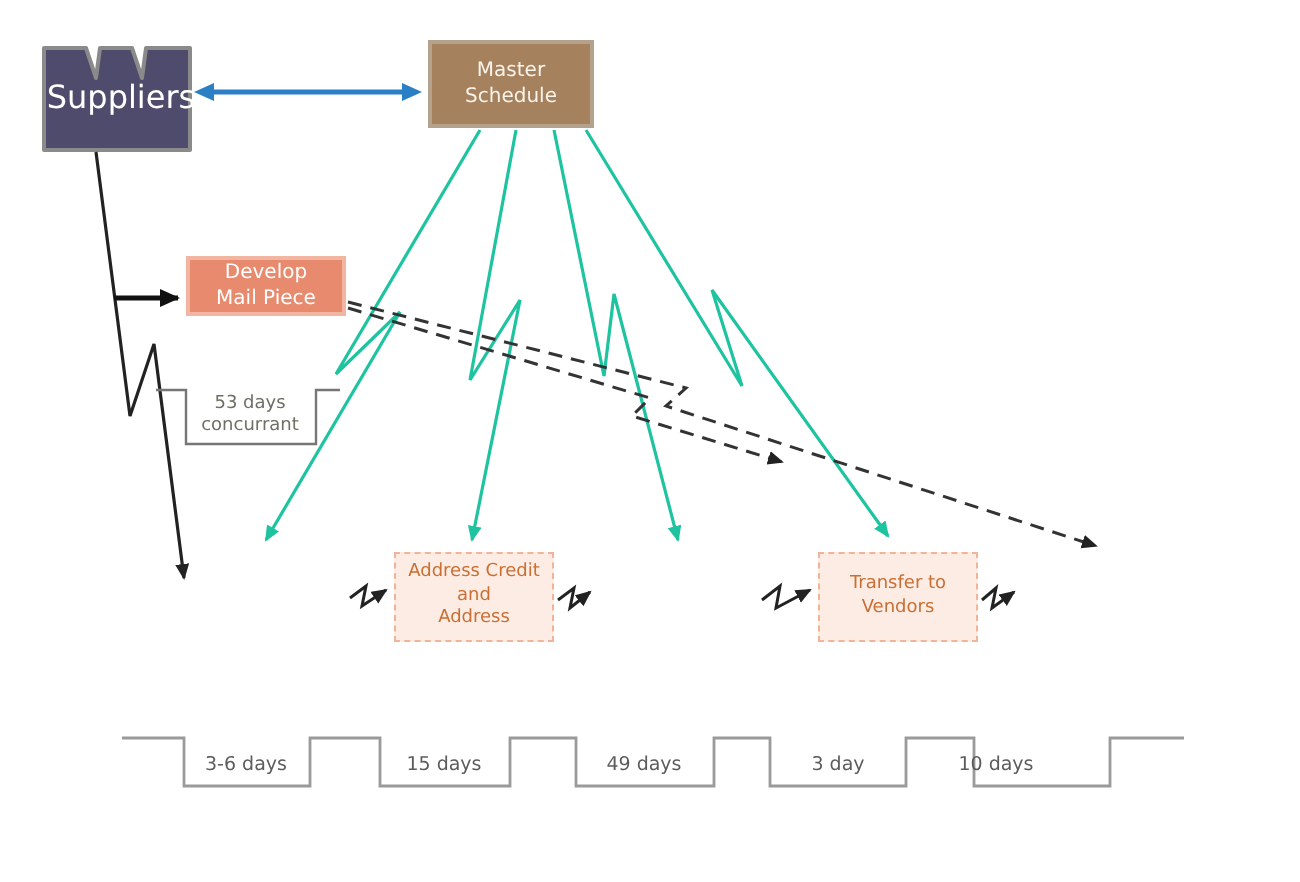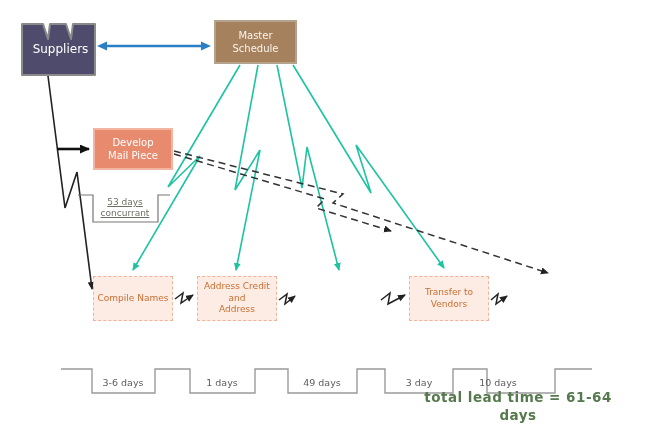--- a/index.html
+++ b/index.html
@@ -5,26 +5,26 @@
   html,body{margin:0;padding:0;background:#ffffff;}
   .canvas{
     position:relative;width:650px;height:441px;background:#ffffff;
     font-family:"DejaVu Sans",sans-serif;overflow:hidden;
   }
   .canvas > svg{position:absolute;left:0;top:0;}
   .node{
     position:absolute;display:flex;align-items:center;justify-content:center;
     text-align:center;white-space:pre-line;box-sizing:border-box;line-height:1.3;
   }
-  .lbl-suppliers{left:22px;top:24px;width:77px;height:51px;color:#ffffff;font-size:12px;}
+  .lbl-suppliers{left:22px;top:24px;width:77px;height:51px;color:#ffffff;font-size:16px;}
   .box-master{left:214px;top:20px;width:83px;height:44px;background:#a6815d;
     border:2px solid #b5a28d;color:#faf3ea;font-size:10px;}
-  .box-develop{left:93px;top:128px;width:80px;height:42px;background:#e78a6d;
+  .box-develop{left:93px;top:128px;width:80px;height:30px;background:#e78a6d;
     border:2px solid #f1b5a2;color:#ffffff;font-size:10px;}
-  .note53{left:91px;top:196px;width:68px;height:24px;color:#6f6f65;font-size:9px;line-height:1.25;text-decoration:underline;}
+  .note53{left:91px;top:196px;width:68px;height:24px;color:#6f6f65;font-size:9px;line-height:1.25;}
   .proc{top:276px;width:80px;height:45px;background:#fdece3;
     border:1.5px dashed #f0b49b;color:#c96f33;font-size:9px;}
   .p0{left:93px}.p1{left:197px}.p2{left:299px}.p3{left:409px}.p4{left:511px}
   .tlabel{top:376px;width:64px;height:14px;color:#5c5c5c;font-size:9.5px;}
   .t0{left:91px}.t1{left:190px}.t2{left:290px}.t3{left:387px}.t4{left:466px}
   .total{left:408px;top:398px;width:220px;height:18px;color:#567a4e;
     font-size:13.5px;font-weight:bold;letter-spacing:0.5px;}
 </style>
 </head>
 <body>
@@ -76,27 +76,25 @@
 
   <div class="node box-master">Master
 Schedule</div>
 
   <div class="node box-develop">Develop
 Mail Piece</div>
 
   <div class="node note53">53 days
 concurrant</div>
 
-  <div class="node proc p0">Compile Names</div>
   <div class="node proc p1">Address Credit and
 Address</div>
   <div class="node proc p3">Transfer to
 Vendors</div>
 
   <div class="node tlabel t0">3-6 days</div>
-  <div class="node tlabel t1">1 days</div>
+  <div class="node tlabel t1">15 days</div>
   <div class="node tlabel t2">49 days</div>
   <div class="node tlabel t3">3 day</div>
   <div class="node tlabel t4">10 days</div>
 
-  <div class="node total">total lead time = 61-64 days</div>
 
 </div>
 
 </body></html>

